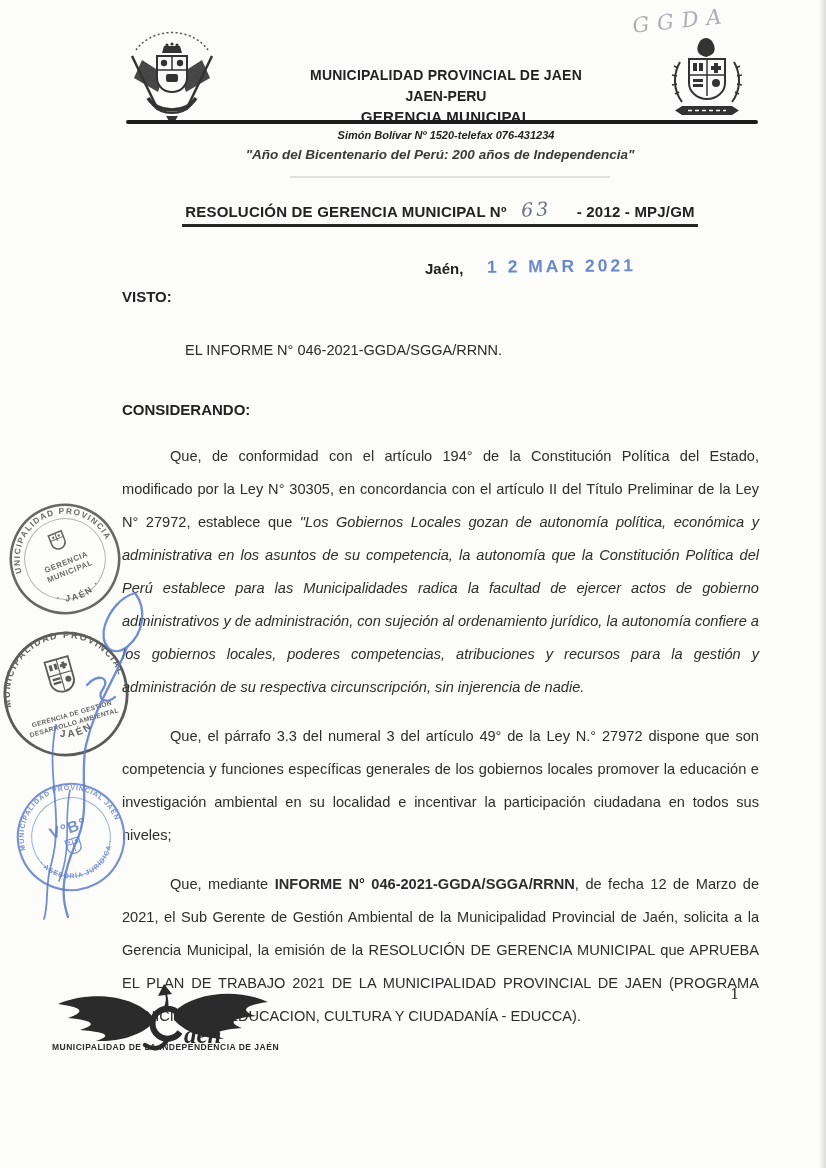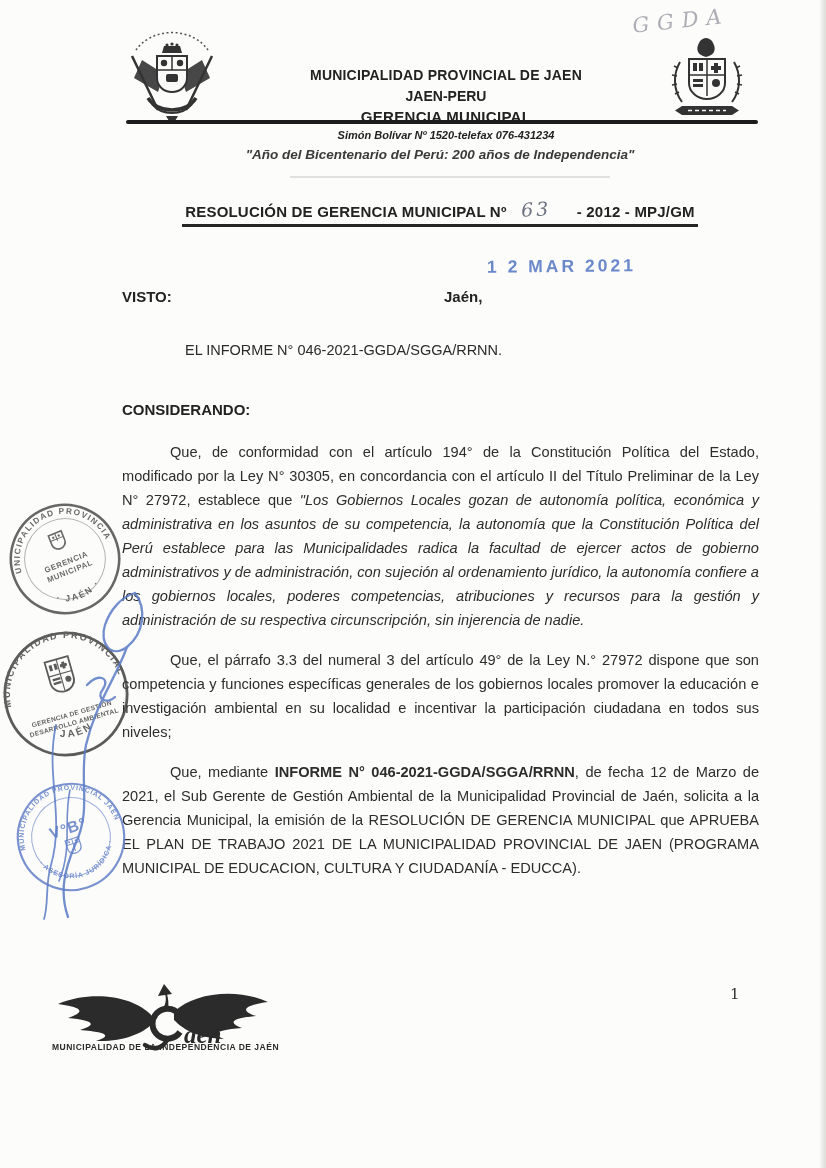--- a/index.html
+++ b/index.html
@@ -33,30 +33,30 @@
   .title-inner{
     display:inline-block; border-bottom:3px solid #252525; padding:0 3px 3px;
     font-weight:bold; font-size:15px; color:#222; letter-spacing:.2px;
   }
   .hand-number{
     display:inline-block; font-family:"DejaVu Serif", serif; font-style:italic;
     font-weight:400; font-size:19px; color:#6d7280; letter-spacing:3px;
     margin:0 26px 0 14px; transform:translateY(-1px) rotate(-3deg);
   }
   
-  .city{left:444px; top:260px; font-weight:bold; font-size:15px; color:#222;margin-top:28px;}
+  .city{left:425px; top:260px; font-weight:bold; font-size:15px; color:#222;}
   .datestamp{
     left:487px; top:256px; color:#5f7fc7; font-weight:bold; font-size:17.5px;
     letter-spacing:3px; transform:rotate(-.6deg); opacity:.92;
   }
   .visto{left:122px; top:288px; font-weight:bold; font-size:15px; color:#222;}
   .visto-text{left:185px; top:342px; font-size:14.5px; color:#2b2b2b;}
   .considerando{left:122px; top:401px; font-weight:bold; font-size:15px; color:#222;}
   
-  .paragraphs{left:122px; top:440px; width:637px; font-size:14.6px; line-height:24px;
+  .paragraphs{left:122px; top:440px; width:637px; font-size:14.6px; line-height:33px;
     text-align:justify; color:#2d2d2d;}
   .paragraphs p{margin:0 0 16px 0; text-indent:48px;}
   .paragraphs em{font-style:italic;}
   .paragraphs b{font-weight:bold;}
   
   .stamp1{left:6px;  top:500px; transform:rotate(-22deg); opacity:.82;}
   .stamp2{left:0px;  top:628px; transform:rotate(-16deg); opacity:.85;}
   .stamp3{left:12px; top:778px; transform:rotate(-18deg); opacity:.9;}
   .sig{left:15px; top:585px; opacity:.85;}
   .ring-dark{fill:#474747; font-weight:bold;}

